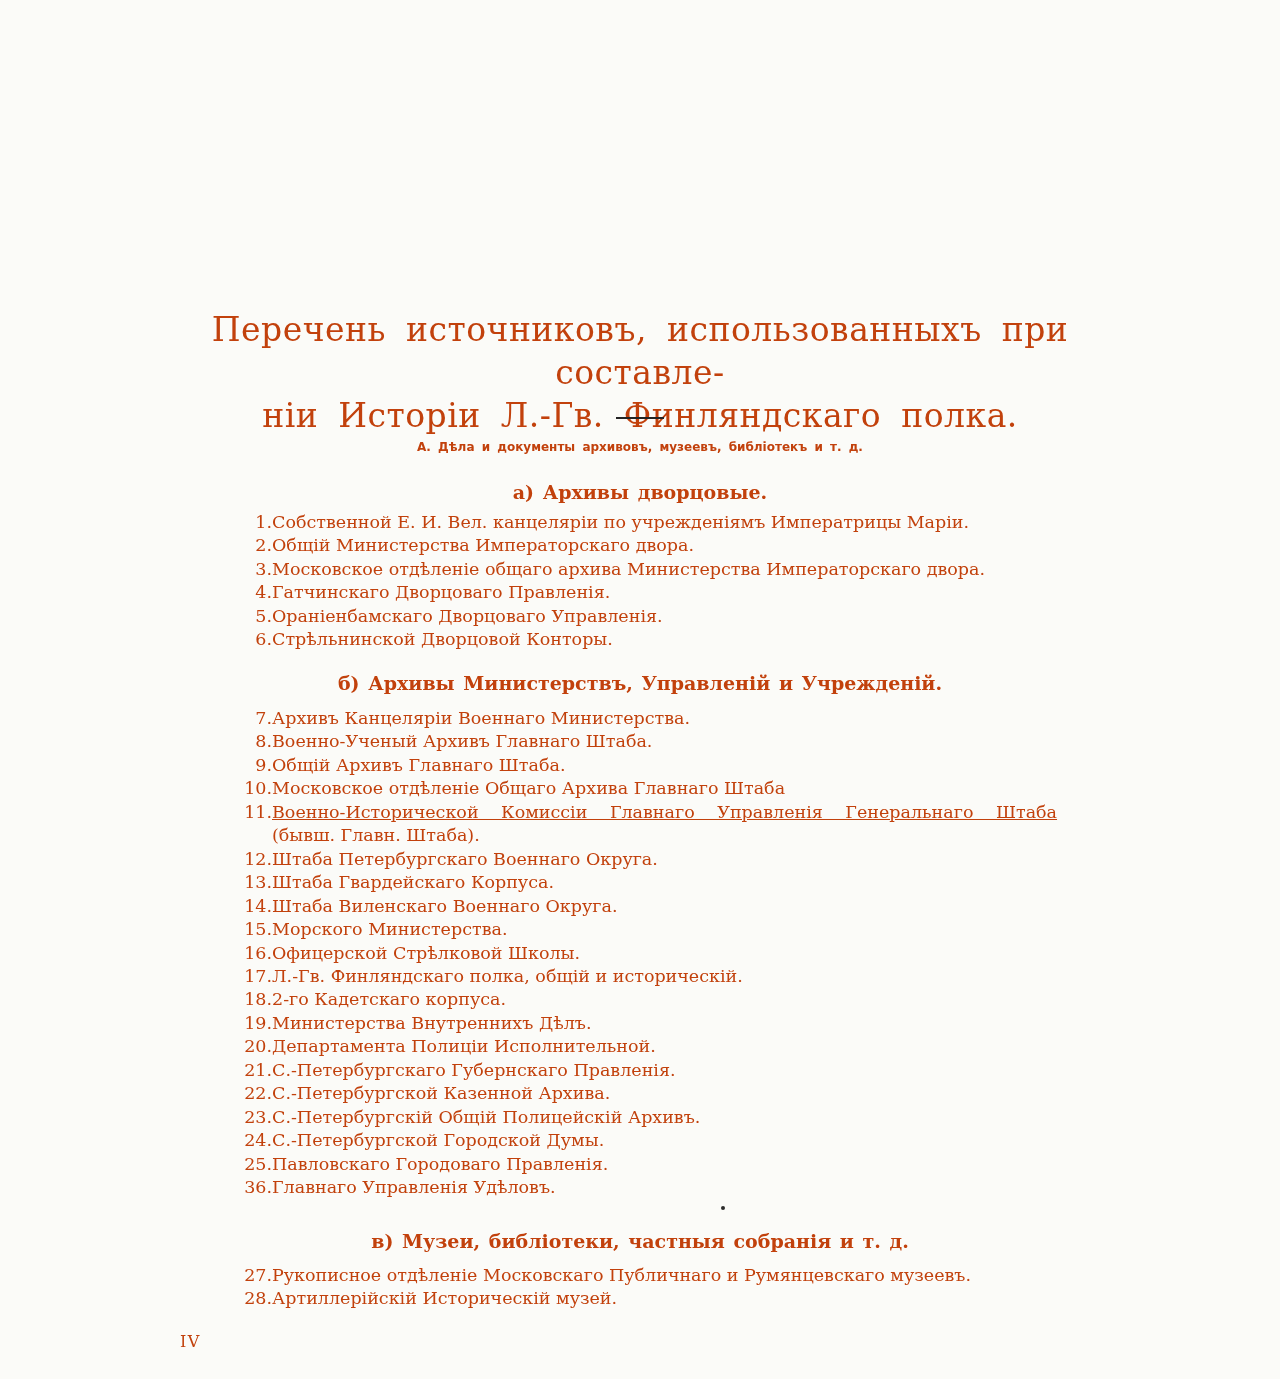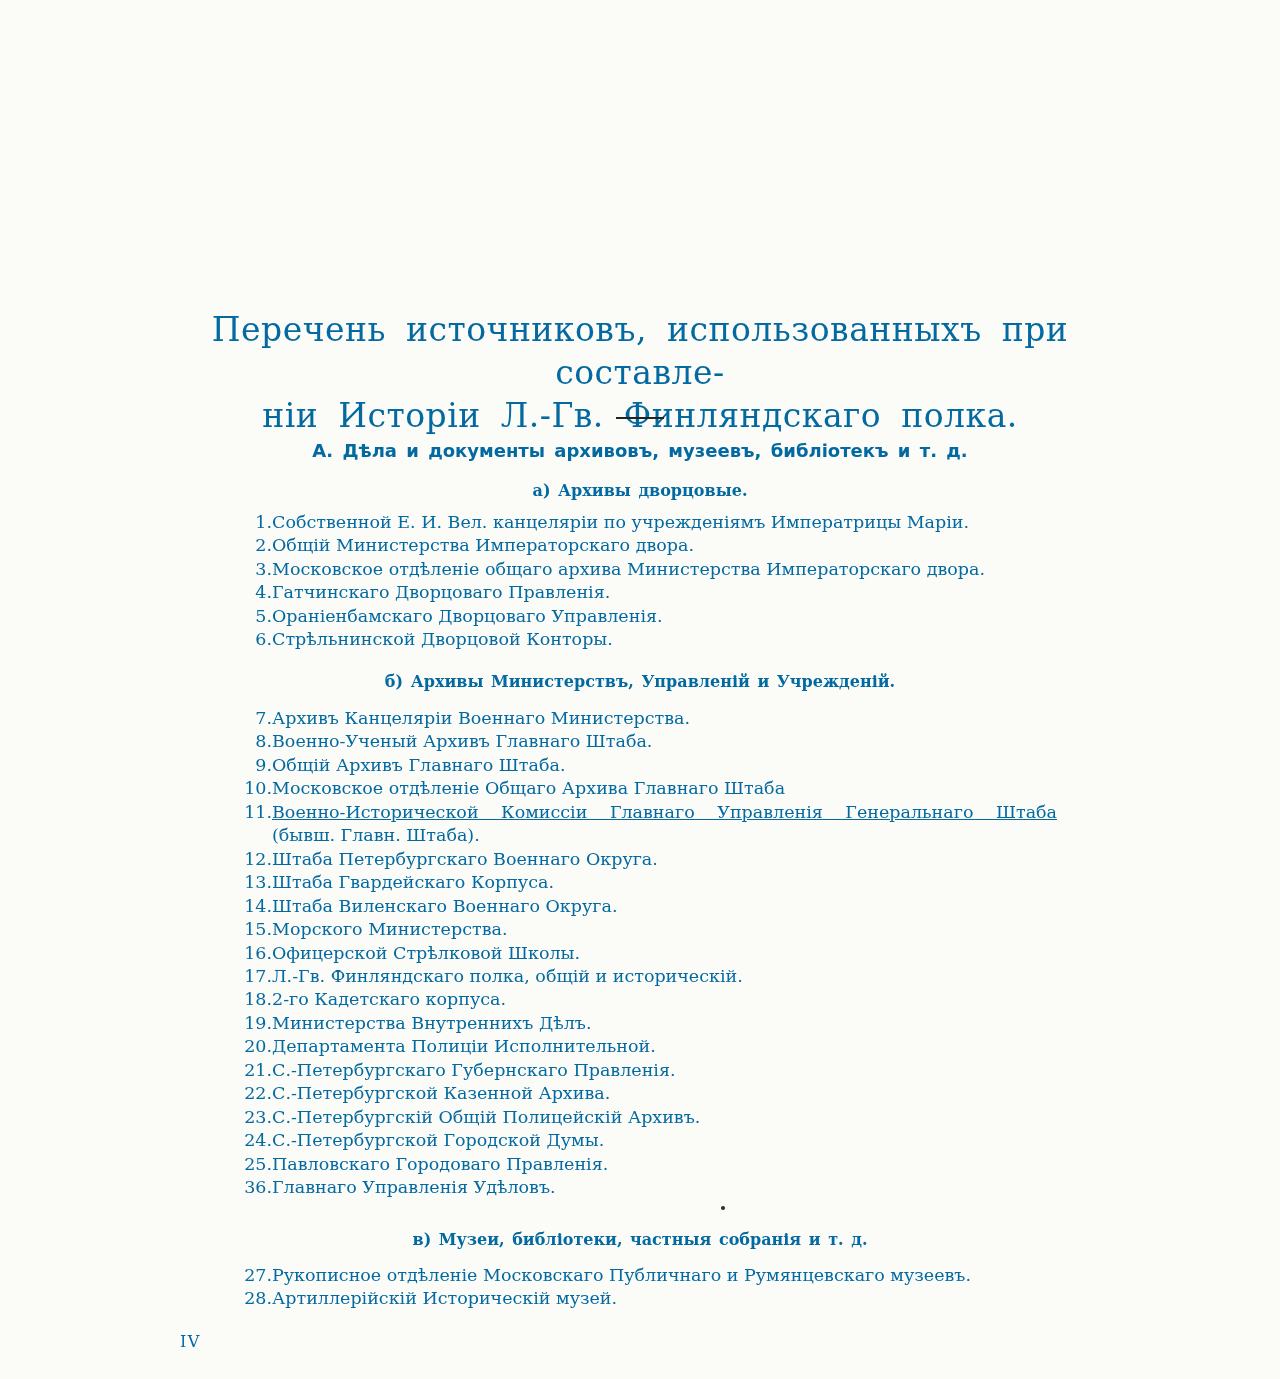--- a/index.html
+++ b/index.html
@@ -5,21 +5,21 @@
   html, body {
     margin: 0;
     padding: 0;
     background: #fbfbf8;
   }
   .page {
     position: relative;
     width: 1180px;
     height: 1379px;
     background: #fbfbf8;
-    color: #0369a1;
+    color: #c2410c;
     font-family: "DejaVu Serif", serif;
     overflow: hidden;
   }
   .title {
     position: absolute;
     top: 308px;
     left: 160px;
     width: 960px;
     margin: 0;
     text-align: center;
@@ -39,30 +39,30 @@
     background: #232323;
   }
   .heading-a {
     position: absolute;
     top: 440px;
     left: 160px;
     width: 960px;
     text-align: center;
     font-family: "DejaVu Sans", sans-serif;
     font-weight: bold;
-    font-size: 18px;
+    font-size: 12px;
     word-spacing: 3px;
   }
   .sub {
     position: absolute;
     left: 160px;
     width: 960px;
     text-align: center;
     font-weight: bold;
-    font-size: 16px;
+    font-size: 19px;
     word-spacing: 2px;
   }
   .sub-a { top: 481px; }
   .sub-b { top: 672px; }
   .sub-c { top: 1230px; }
   .list {
     position: absolute;
     left: 240px;
     width: 862px;
     font-size: 17.5px;

